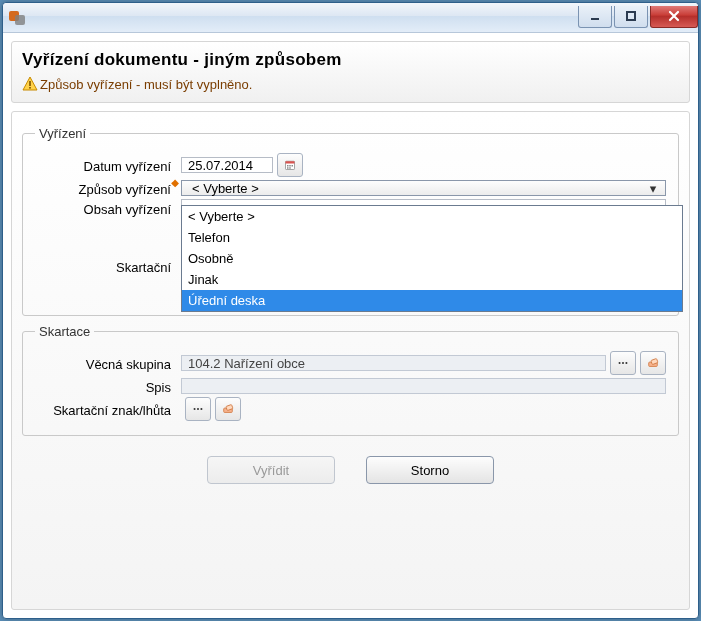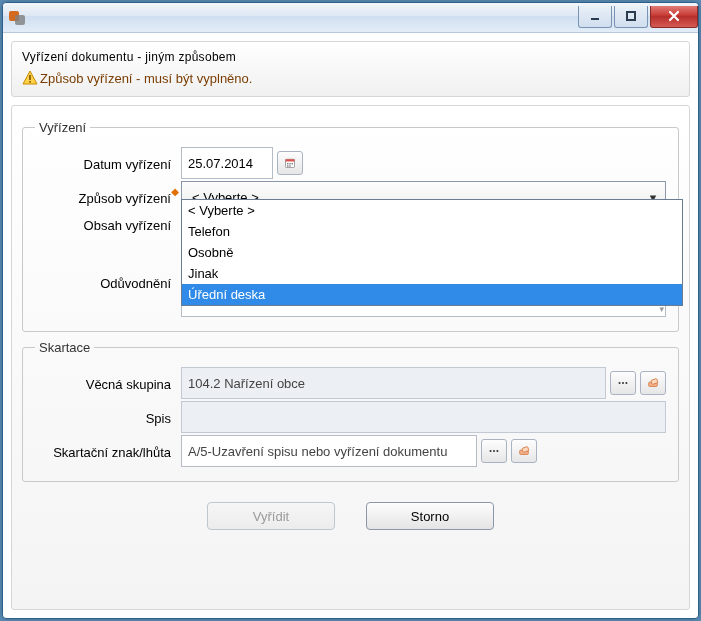--- a/index.html
+++ b/index.html
@@ -79,22 +79,22 @@
   
   .header-panel {
     margin: 8px;
     padding: 8px 10px 10px 10px;
     background: linear-gradient(to bottom, #ffffff, #f0f0f0);
     border: 1px solid #d6d6d6;
     border-radius: 3px;
   }
   .header-title {
     font-family: Verdana, sans-serif;
-    font-size: 12px;
-    font-weight: normal;
+    font-size: 17px;
+    font-weight: bold;
     letter-spacing: 0.3px;
   }
   .warning-row {
     margin-top: 6px;
     display: flex;
     align-items: center;
     gap: 2px;
   }
   .warn-icon {
     width: 16px; height: 16px;
@@ -137,21 +137,21 @@
     position: absolute;
     top: -2px; right: 2px;
     color: #e07000;
     font-size: 10px;
   }
   input[type=text], .combo, .textbox-multi, .readonly-box {
     border: 1px solid #b6bcc6;
     background: #fff;
     font: inherit;
     padding: 3px 6px;
-    height: 32px;
+    height: 16px;
   }
   .date-input {
     width: 92px;
     text-align: left;
     border: 1px solid #a9b3c2;
     background: #fff;
     height: 24px;
     padding: 2px 6px;
     font: inherit;
   }
@@ -326,21 +326,21 @@
           <div class="opt">Jinak</div>
           <div class="opt sel">Úřední deska</div>
         </div>
 
       <div class="row tall">
         <div class="label">Obsah vyřízení</div>
         <textarea class="textbox-multi" value="" style=""></textarea>
       </div>
 
       <div class="row tall" style="position:relative;">
-        <div class="label">Odůvodnění</div>
+        <div class="label">Skartační</div>
         <textarea class="textbox-multi tall2" value="" style=""></textarea>
         <span class="scroll-hint">▾</span>
       </div>
     </fieldset>
 
     <fieldset>
       <legend>Skartace</legend>
 
       <div class="row">
         <div class="label">Věcná skupina</div>
@@ -360,21 +360,20 @@
         </button>
       </div>
 
       <div class="row">
         <div class="label">Spis</div>
         <div class="readonly-box"></div>
       </div>
 
       <div class="row">
         <div class="label">Skartační znak/lhůta</div>
-        <input type="text" class="readonly-box" style="background: rgb(255, 255, 255); flex: 0 0 auto; width: 296px;" value="A/5-Uzavření spisu nebo vyřízení dokumentu">
         <button class="icon-btn">
           <svg width="14" height="6" viewBox="0 0 14 6">
               <circle cx="3" cy="3" r="1.2" fill="#333"></circle>
               <circle cx="7" cy="3" r="1.2" fill="#333"></circle>
               <circle cx="11" cy="3" r="1.2" fill="#333"></circle>
             </svg>
         </button>
         <button class="icon-btn">
           <svg width="14" height="14" viewBox="0 0 14 14">
               <rect x="2" y="6" width="10" height="5" rx="1" fill="#f7b28d" stroke="#d17b45"></rect>

